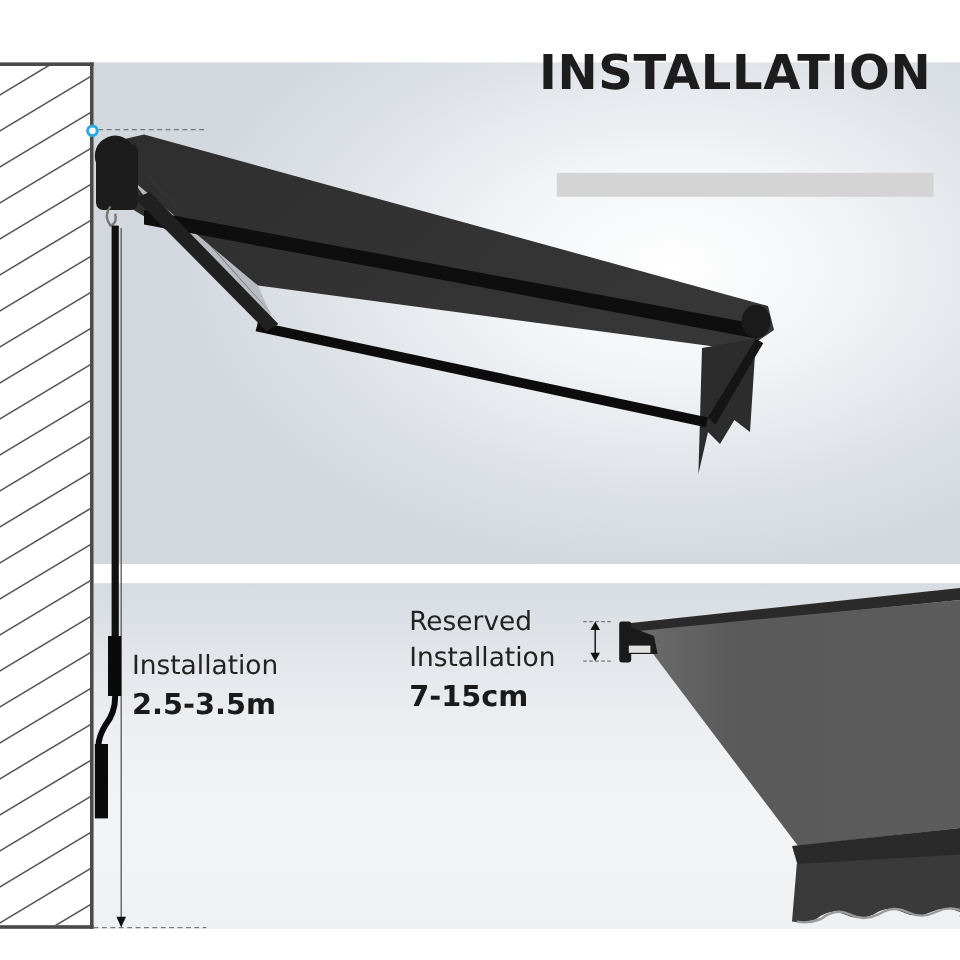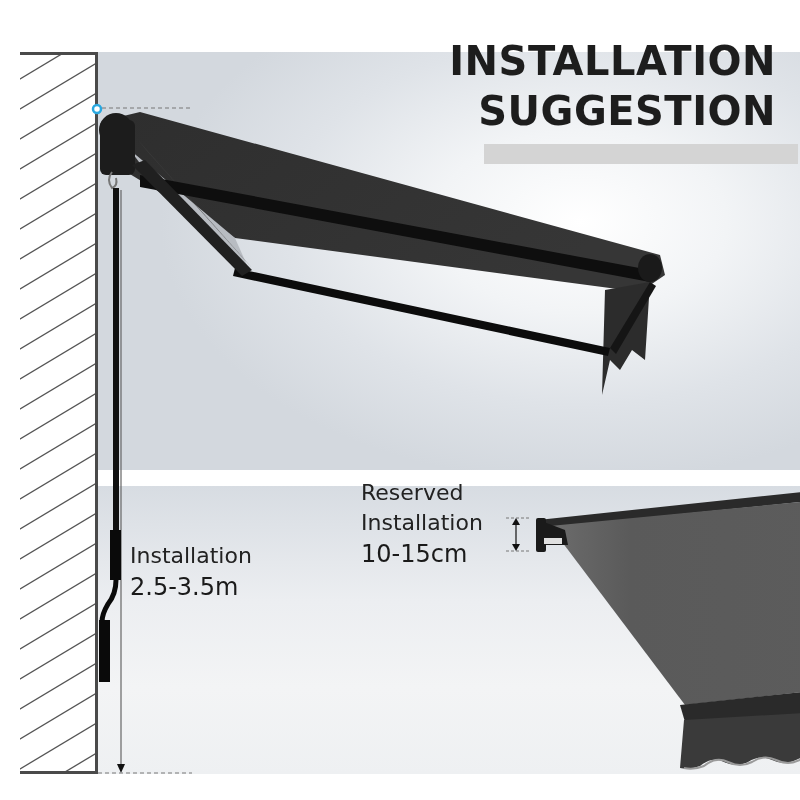--- a/index.html
+++ b/index.html
@@ -1,19 +1,19 @@
 <!DOCTYPE html>
 <html><head>
   <meta charset="utf-8">
   <style>
     * { margin: 0; padding: 0; box-sizing: border-box; }
     html, body { width: 800px; height: 800px; overflow: hidden; background: #ffffff; }
     body { position: relative; font-family: "DejaVu Sans", sans-serif; }
 
-    .stage { position: absolute; inset: 0; background: #ffffff; margin-left: 20px; }
+    .stage { position: absolute; inset: 0; background: #ffffff; }
 
     
     .panel-top {
       position: absolute; left: 0; top: 52px; width: 800px; height: 418px;
       background: radial-gradient(ellipse 420px 260px at 560px 170px, #ffffff 0%, #f2f4f6 35%, #dfe3e8 70%, #d3d8de 100%);
     }
     
     .panel-bottom {
       position: absolute; left: 0; top: 486px; width: 800px; height: 288px;
       background: linear-gradient(180deg, #d7dce2 0%, #eceef1 40%, #f3f4f5 70%, #eef0f2 100%);
@@ -37,24 +37,24 @@
     }
     .title-bar {
       position: absolute; left: 464px; top: 144px; width: 314px; height: 20px;
       background: #d4d4d4;
     }
 
     .label {
       position: absolute; font-family: "DejaVu Sans", sans-serif; color: #222;
     }
     .label .line { display: block; font-size: 22px; line-height: 30px; }
-    .label .value { display: block; font-size: 24px; line-height: 32px; font-weight: normal; color: #1a1a1a; }
+    .label .value { display: block; font-size: 24px; line-height: 32px; font-weight: bold; color: #1a1a1a; }
 
     .height-label { left: 110px; top: 541px; }
-    .distance-label { left: 341px; top: 478px; }
+    .distance-label { left: 341px; top: 504px; }
 
     svg.art { position: absolute; left: 0; top: 0; }
   </style>
 </head>
 <body>
 
 <div class="stage">
   <div class="panel-top"></div>
   <div class="panel-bottom"></div>
 
@@ -162,27 +162,26 @@
       <line x1="486" y1="518" x2="510" y2="518" stroke="#777" stroke-width="1" stroke-dasharray="3,2"></line>
       <line x1="486" y1="551" x2="510" y2="551" stroke="#777" stroke-width="1" stroke-dasharray="3,2"></line>
       <line x1="496" y1="522" x2="496" y2="547" stroke="#111" stroke-width="1.2"></line>
       <polygon points="492,525 500,525 496,518" fill="#111"></polygon>
       <polygon points="492,544 500,544 496,551" fill="#111"></polygon>
     </g>
   </svg>
 
   <div class="title">
     <div>INSTALLATION</div>
-    <div>SUGGESTION</div>
   </div>
   <div class="title-bar"></div>
 
   <div class="label height-label">
     <span class="line">Installation</span>
     <span class="value">2.5-3.5m</span>
   </div>
 
   <div class="label distance-label">
     <span class="line">Reserved</span>
     <span class="line">Installation</span>
-    <span class="value">10-15cm</span>
+    <span class="value">7-15cm</span>
   </div>
 </div>
 
 </body></html>

